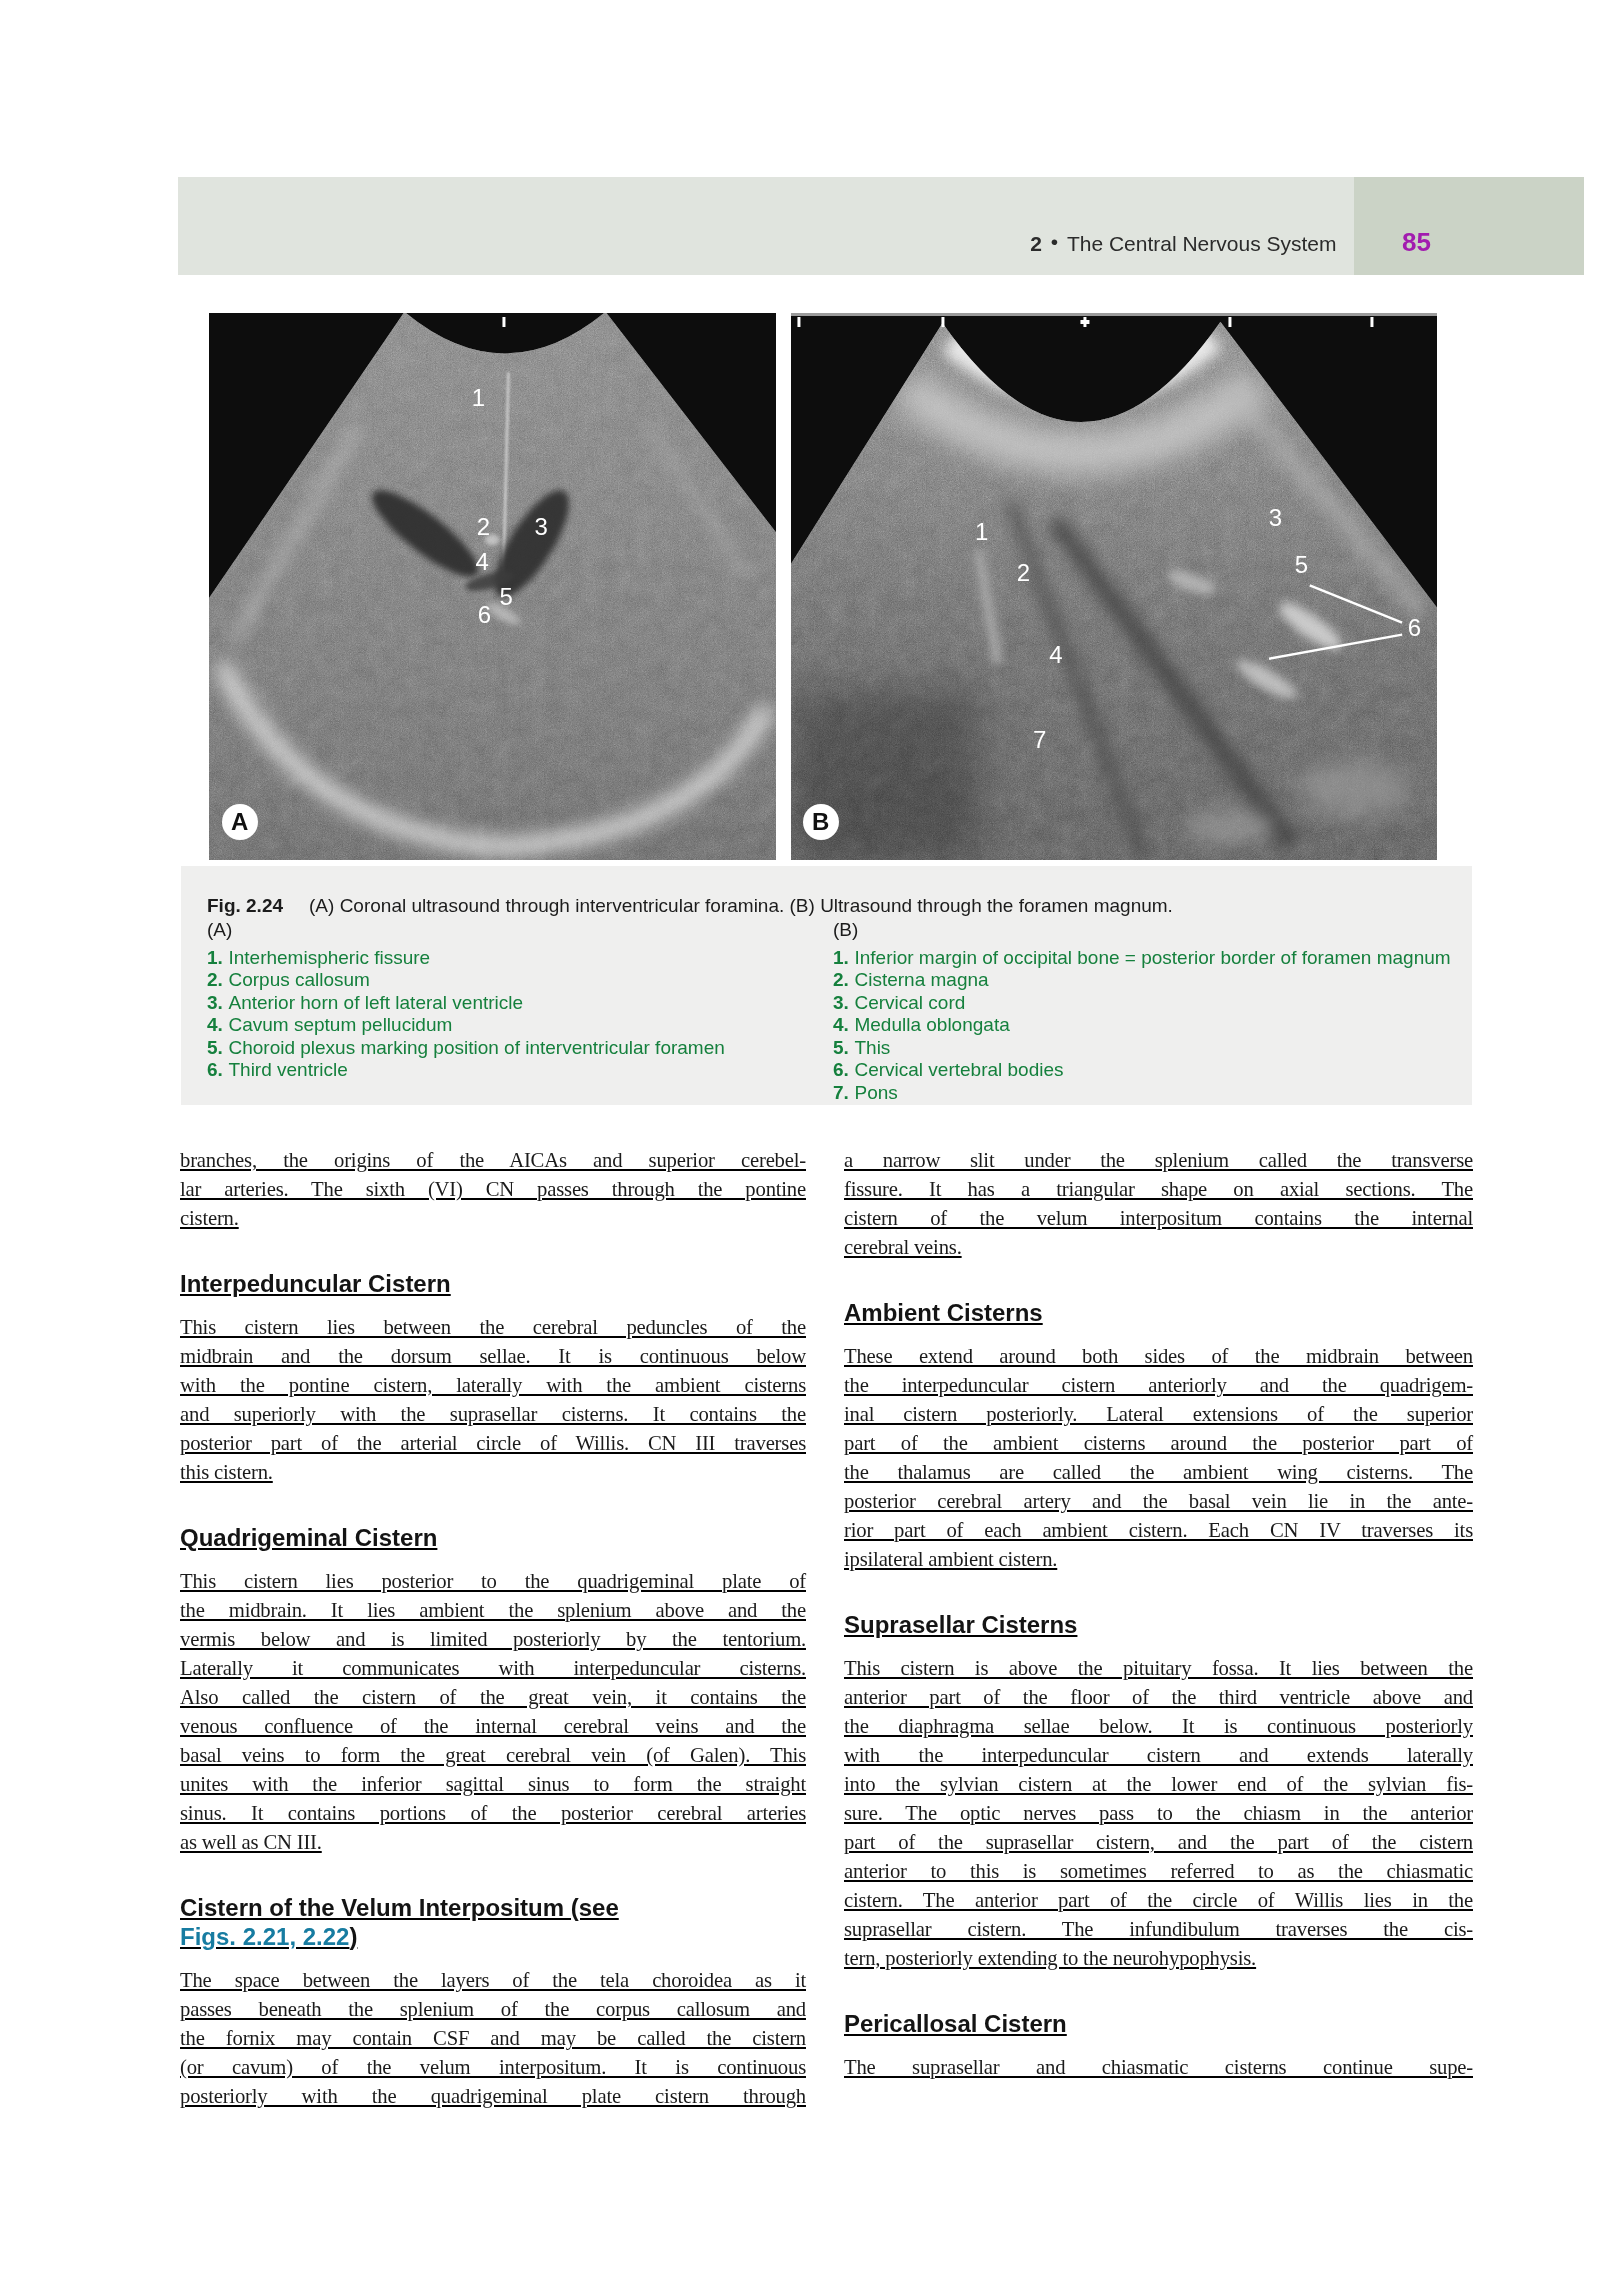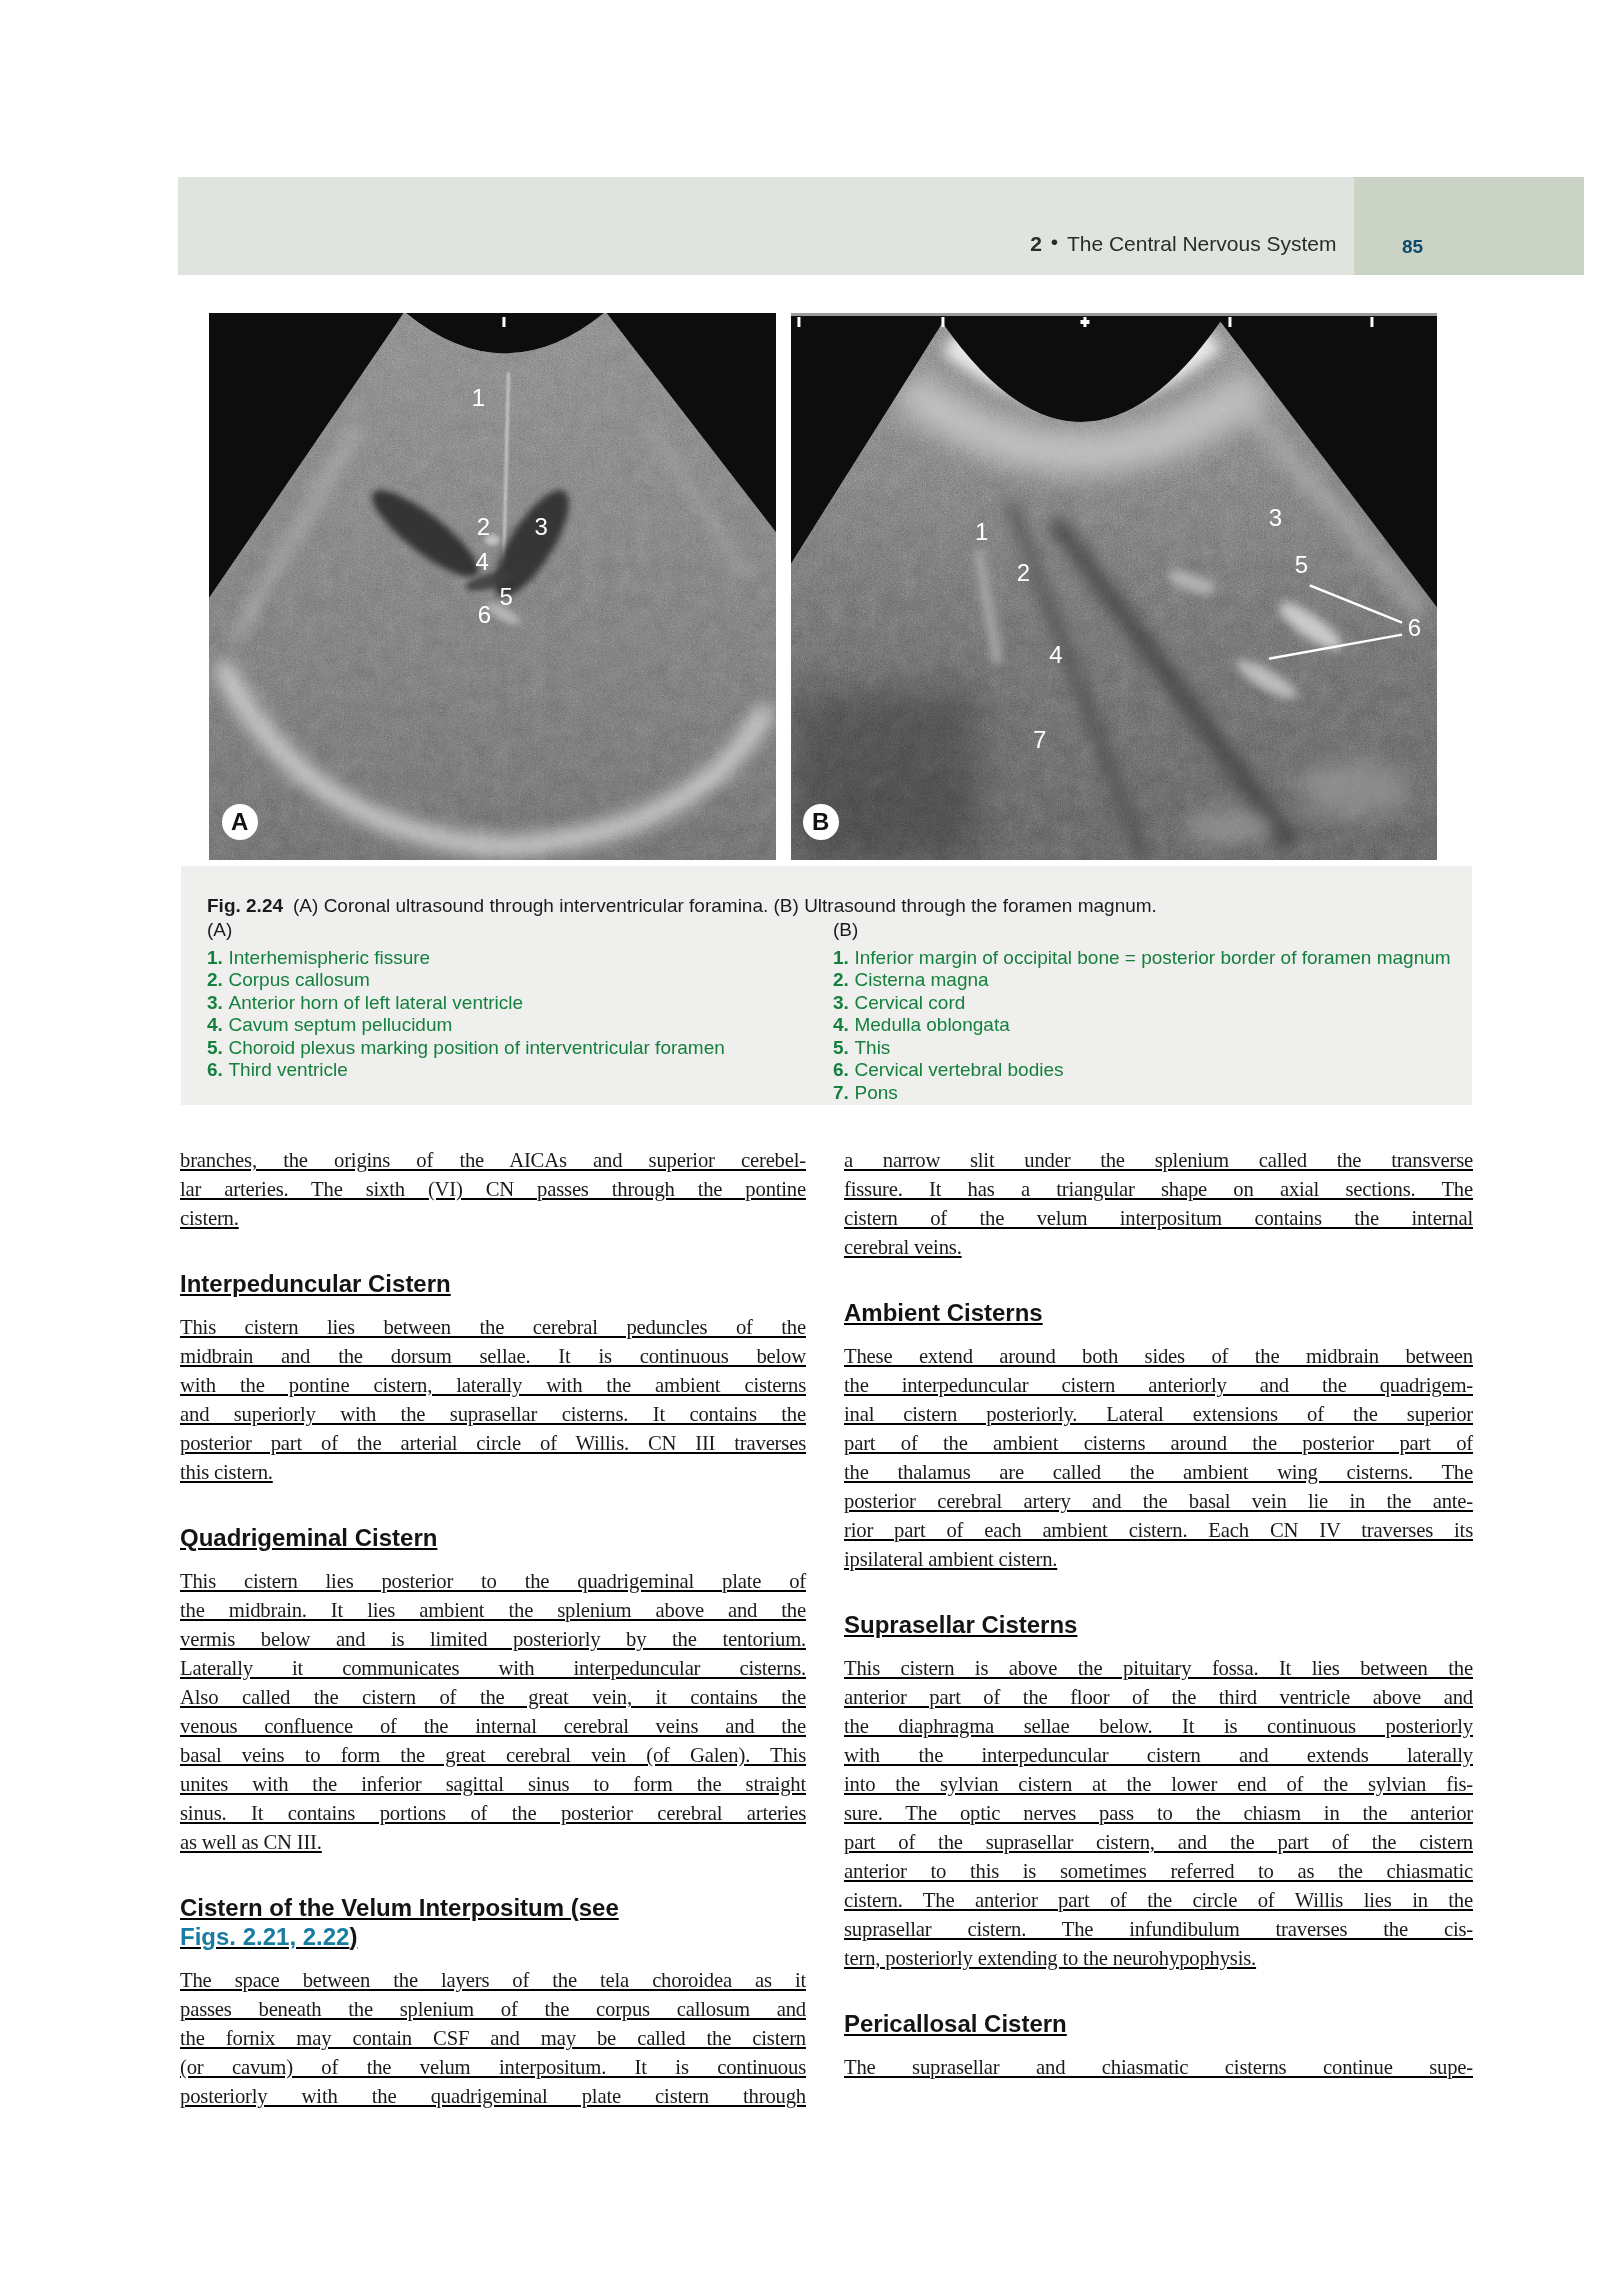--- a/index.html
+++ b/index.html
@@ -5,40 +5,40 @@
   html,body{margin:0;padding:0;background:#ffffff;}
   body{width:1623px;height:2295px;position:relative;font-family:"Liberation Sans",sans-serif;}
 
   
   .header{position:absolute;left:178px;top:177px;width:1406px;height:98px;display:flex;}
   .header-bar{flex:1;background:#e0e4de;display:flex;justify-content:flex-end;align-items:flex-end;padding:0 17.5px 19px 0;}
   .header-bar span{font-size:21px;color:#2b2b2b;}
   .ch-num{font-weight:bold;margin-right:8.8px;}
   .bullet{font-size:16.3px;margin-right:8.8px;transform:translateY(-1.9px);color:#3a3a3a;}
   .page-box{width:182px;background:#cbd3c6;display:flex;align-items:flex-end;padding:0 0 17.5px 48px;}
-  .page-box span{font-size:19px;font-weight:bold;color:#0c4a6e;}
+  .page-box span{font-size:26px;font-weight:bold;color:#a21caf;}
 
   
   .panel{position:absolute;top:313px;height:547px;background:#0d0d0d;overflow:hidden;}
   .panel-a{left:209px;width:567px;}
   .panel-b{left:791px;width:646px;}
   .fanart{position:absolute;left:0;top:0;width:100%;height:100%;display:block;}
   .overlay{position:absolute;left:0;top:0;width:100%;height:100%;}
   .topstrip{position:absolute;left:0;top:0;width:100%;height:2.5px;background:#9b9b9b;}
   .tick{position:absolute;top:4.4px;width:3.1px;height:10px;background:#ffffff;transform:translateX(-50%);}
   .tick.cross::after{content:"";position:absolute;left:-3.1px;top:3.1px;width:9.4px;height:3.1px;background:#fff;}
   .uslabel{position:absolute;transform:translate(-50%,-50%);font-size:24px;color:#ffffff;}
   .badge{position:absolute;width:36px;height:36px;border-radius:50%;background:#ffffff;color:#111;
          font-weight:bold;font-size:24px;line-height:36px;text-align:center;transform:translate(-50%,-50%);}
   .ptr{position:absolute;left:0;top:0;width:100%;height:100%;}
 
   
   .figbox{position:absolute;left:181px;top:866px;width:1291px;height:239px;background:#efefee;}
   .caption{position:absolute;left:26px;top:10px;font-size:19px;color:#1c1c1c;white-space:nowrap;}
-  .caption b{margin-right:10px;}
+  .caption b{margin-right:26px;}
   .legend{position:absolute;top:53px;white-space:nowrap;}
   .legend-a{left:26px;}
   .legend-b{left:652px;}
   .ltitle{font-size:19px;line-height:22.5px;margin-bottom:5px;color:#1c1c1c;}
   .li{font-size:19px;line-height:22.5px;color:#15803d;}
   .li .num{font-weight:bold;margin-right:5.6px;}
 
   
   .col{position:absolute;top:1146px;text-decoration:underline;}
   #colL{left:180px;width:626px;}

